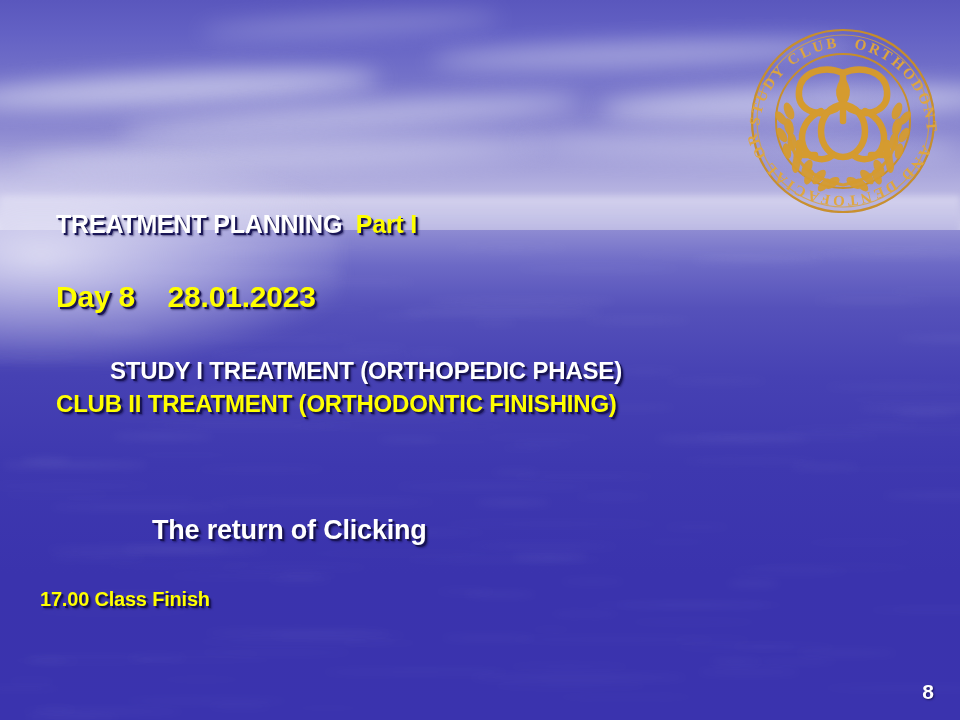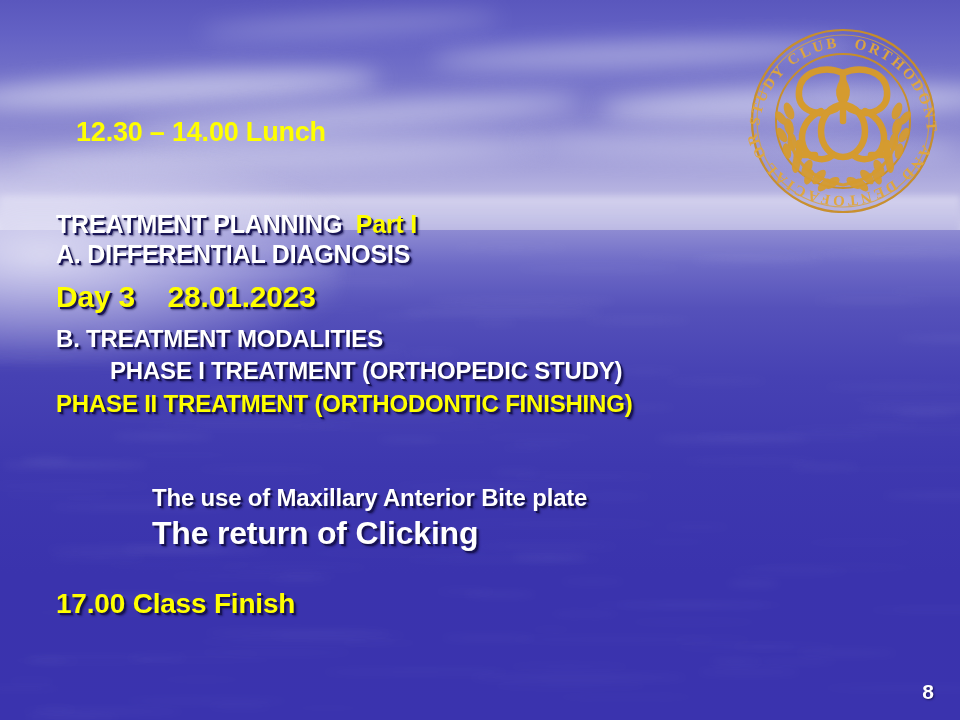--- a/index.html
+++ b/index.html
@@ -116,22 +116,22 @@
   .l-lunch    { left: 76px;  top: 117px; font-size: 27px; color: #ffff00; }
   .l-tp       { left: 56px;  top: 210px; font-size: 25px; }
   .l-dd       { left: 56px;  top: 240px; font-size: 25px; }
   .l-day2     { left: 56px;  top: 280px; font-size: 30px; }
   .l-tm       { left: 56px;  top: 325px; font-size: 24px; }
   .l-ph1      { left: 110px; top: 357px; font-size: 24px; }
   .l-ph2      { left: 56px;  top: 390px; font-size: 24px; }
   .l-b1       { left: 152px; top: 422px; font-size: 24px; }
   .l-b2       { left: 152px; top: 453px; font-size: 24px; }
   .l-b3       { left: 152px; top: 484px; font-size: 24px; }
-  .l-b4       { left: 152px; top: 515px; font-size: 32px; }
-  .l-finish   { left: 56px;  top: 588px; font-size: 28px; }
+  .l-b4       { left: 152px; top: 515px; font-size: 27px; }
+  .l-finish   { left: 40px;  top: 588px; font-size: 20px; }
 
   .pagenum {
     position: absolute;
     right: 26px;
     bottom: 16px;
     font-size: 21px;
     font-weight: bold;
     color: #ffffff;
     text-shadow: 1px 1px 2px rgba(20,16,70,0.8);
   }
@@ -390,38 +390,34 @@
         <path d="M 84,86 C 70,92 62,106 66,120 C 70,134 86,138 96,130"></path>
         <path d="M 128,86 C 142,92 150,106 146,120 C 142,134 126,138 116,130"></path>
         <path d="M 62,118 L 62,130 L 78,130"></path>
         <path d="M 150,118 L 150,130 L 134,130"></path>
       </g>
     </svg>
   </div>
 
   <div class="content">
 
-    <div class="line l-lunch">12.30 – 14.00 Lunch</div>
 
     <div class="line l-tp shadowed">
       <span class="white">TREATMENT PLANNING</span><span class="white">&nbsp;&nbsp;</span><span class="yellow">Part I</span>
     </div>
 
-    <div class="line l-dd shadowed white">A. DIFFERENTIAL DIAGNOSIS</div>
 
     <div class="line l-day2 shadowed">
-      <span class="yellow">Day 3</span><span class="yellow">&nbsp;&nbsp;&nbsp;&nbsp;</span><span class="yellow">28.01.2023</span>
+      <span class="yellow">Day 8</span><span class="yellow">&nbsp;&nbsp;&nbsp;&nbsp;</span><span class="yellow">28.01.2023</span>
     </div>
 
-    <div class="line l-tm shadowed white">B. TREATMENT MODALITIES</div>
-
-    <div class="line l-ph1 shadowed white">PHASE I  TREATMENT (ORTHOPEDIC STUDY)</div>
-
-    <div class="line l-ph2 shadowed yellow">PHASE II TREATMENT (ORTHODONTIC FINISHING)</div>
-
-    <div class="line l-b3 shadowed white">The use of Maxillary Anterior Bite plate</div>
+
+    <div class="line l-ph1 shadowed white">STUDY I  TREATMENT (ORTHOPEDIC PHASE)</div>
+
+    <div class="line l-ph2 shadowed yellow">CLUB II TREATMENT (ORTHODONTIC FINISHING)</div>
+
     <div class="line l-b4 shadowed white">The return of Clicking</div>
 
     <div class="line l-finish shadowed yellow">17.00 Class Finish</div>
 
     <div class="pagenum">8</div>
   </div>
 </div>
 
 </body></html>

